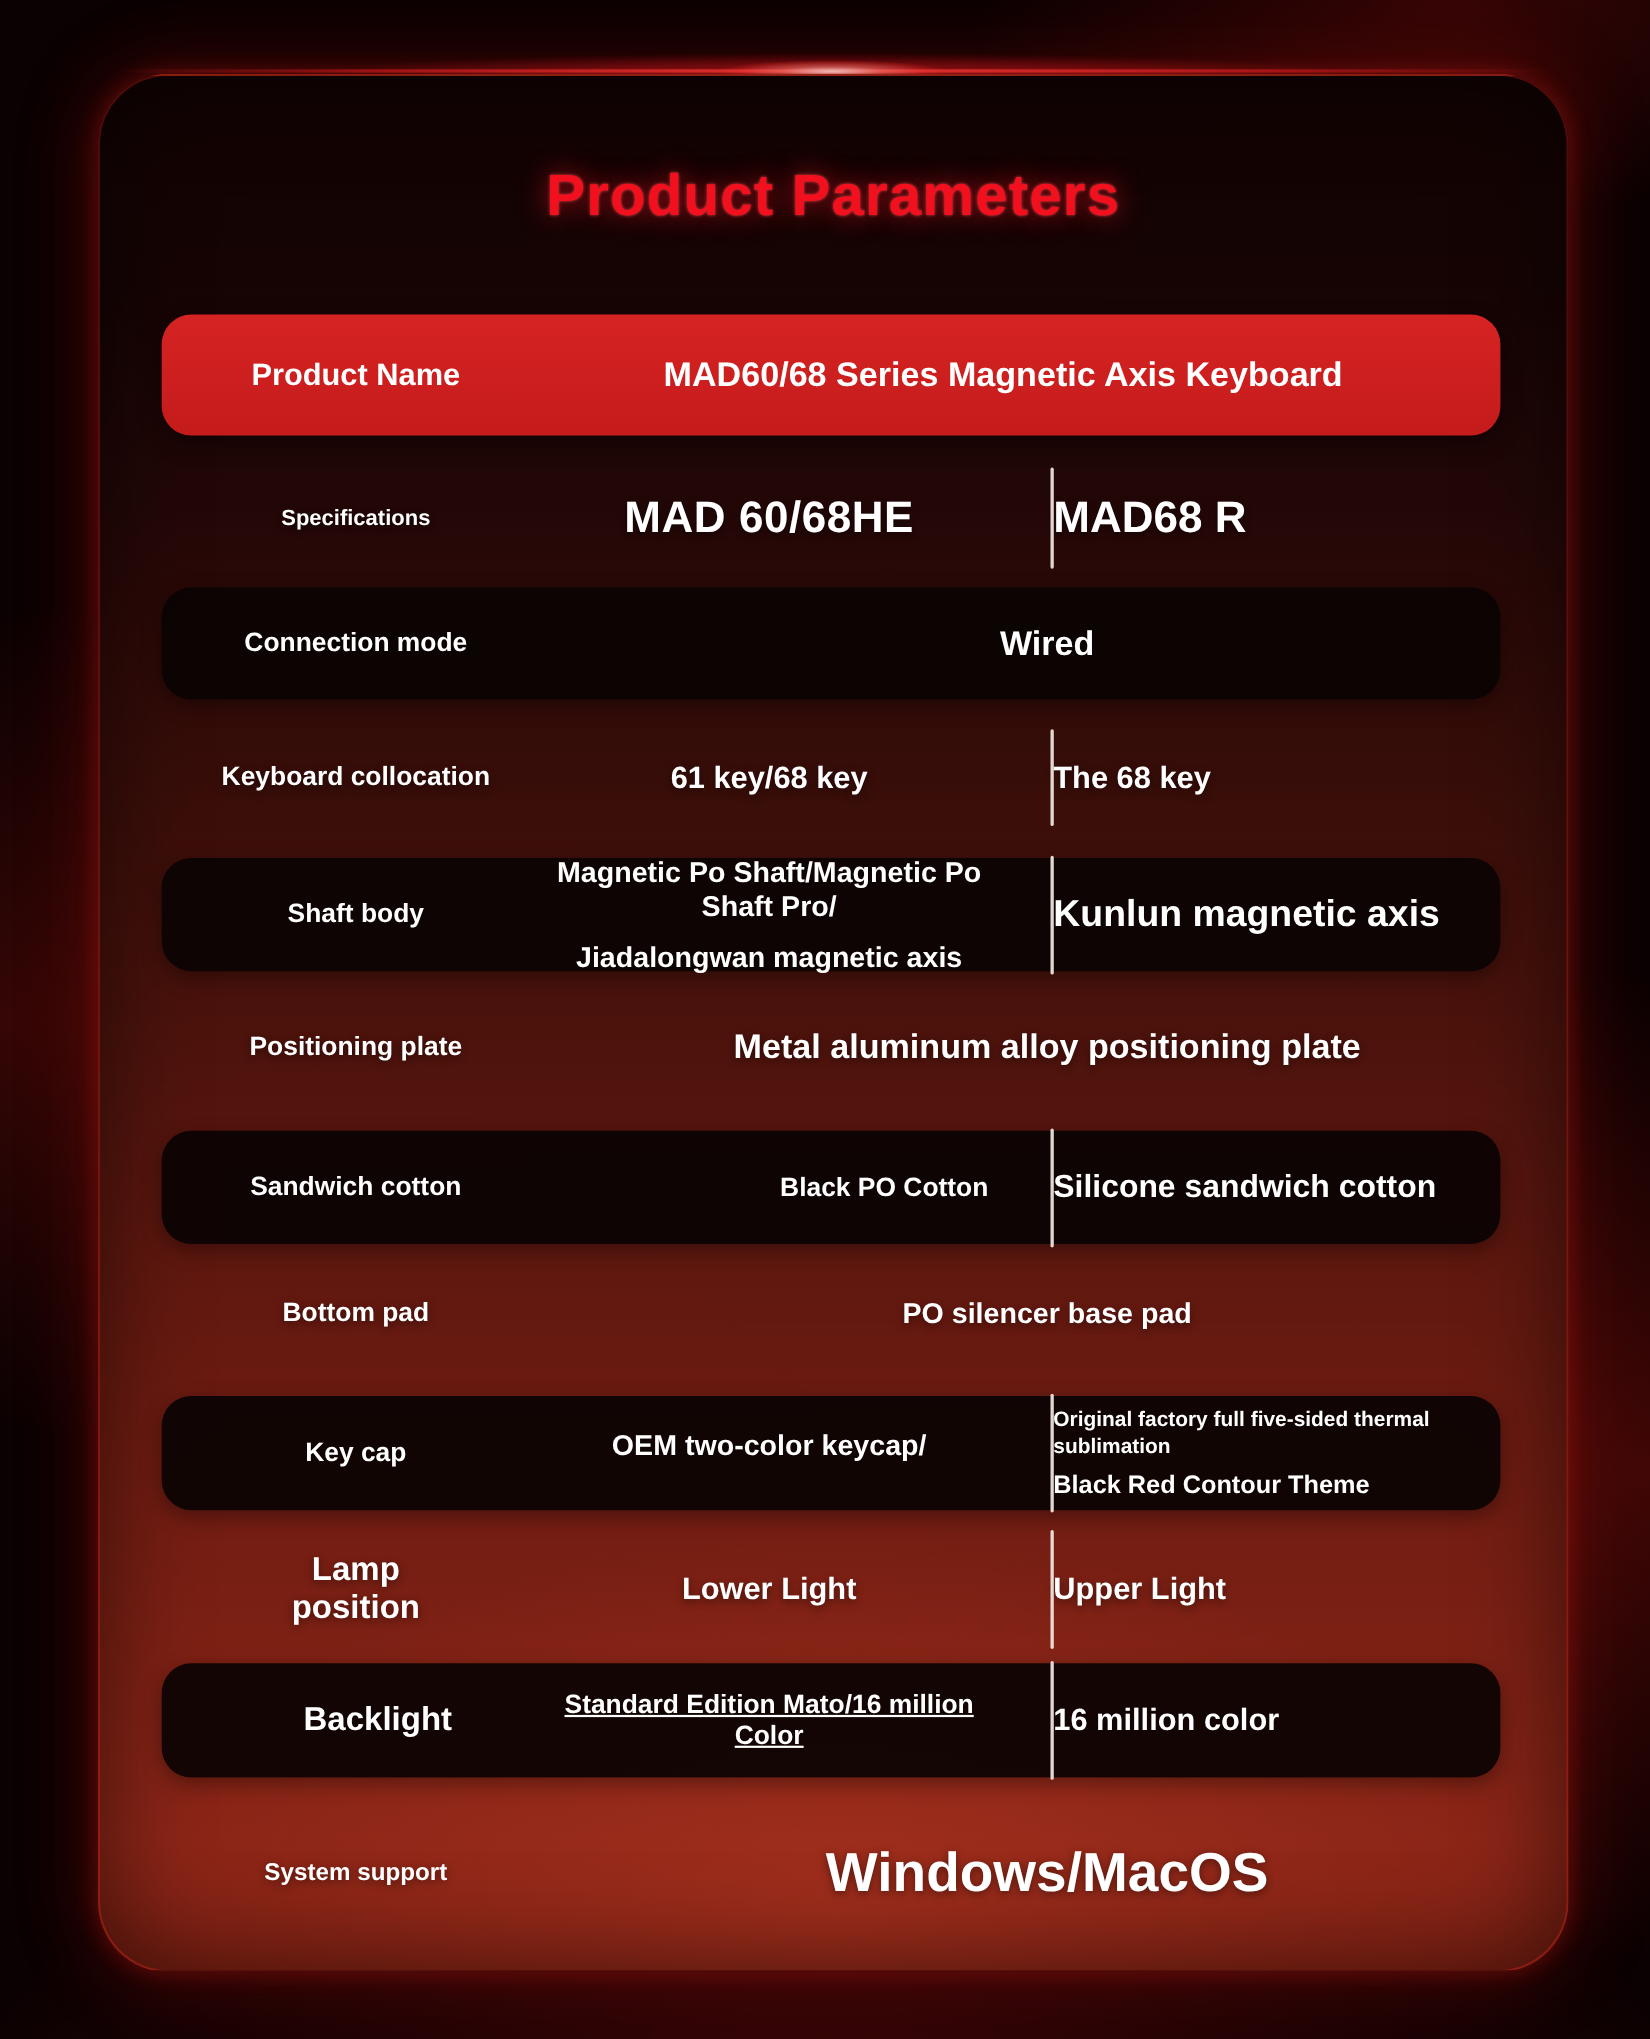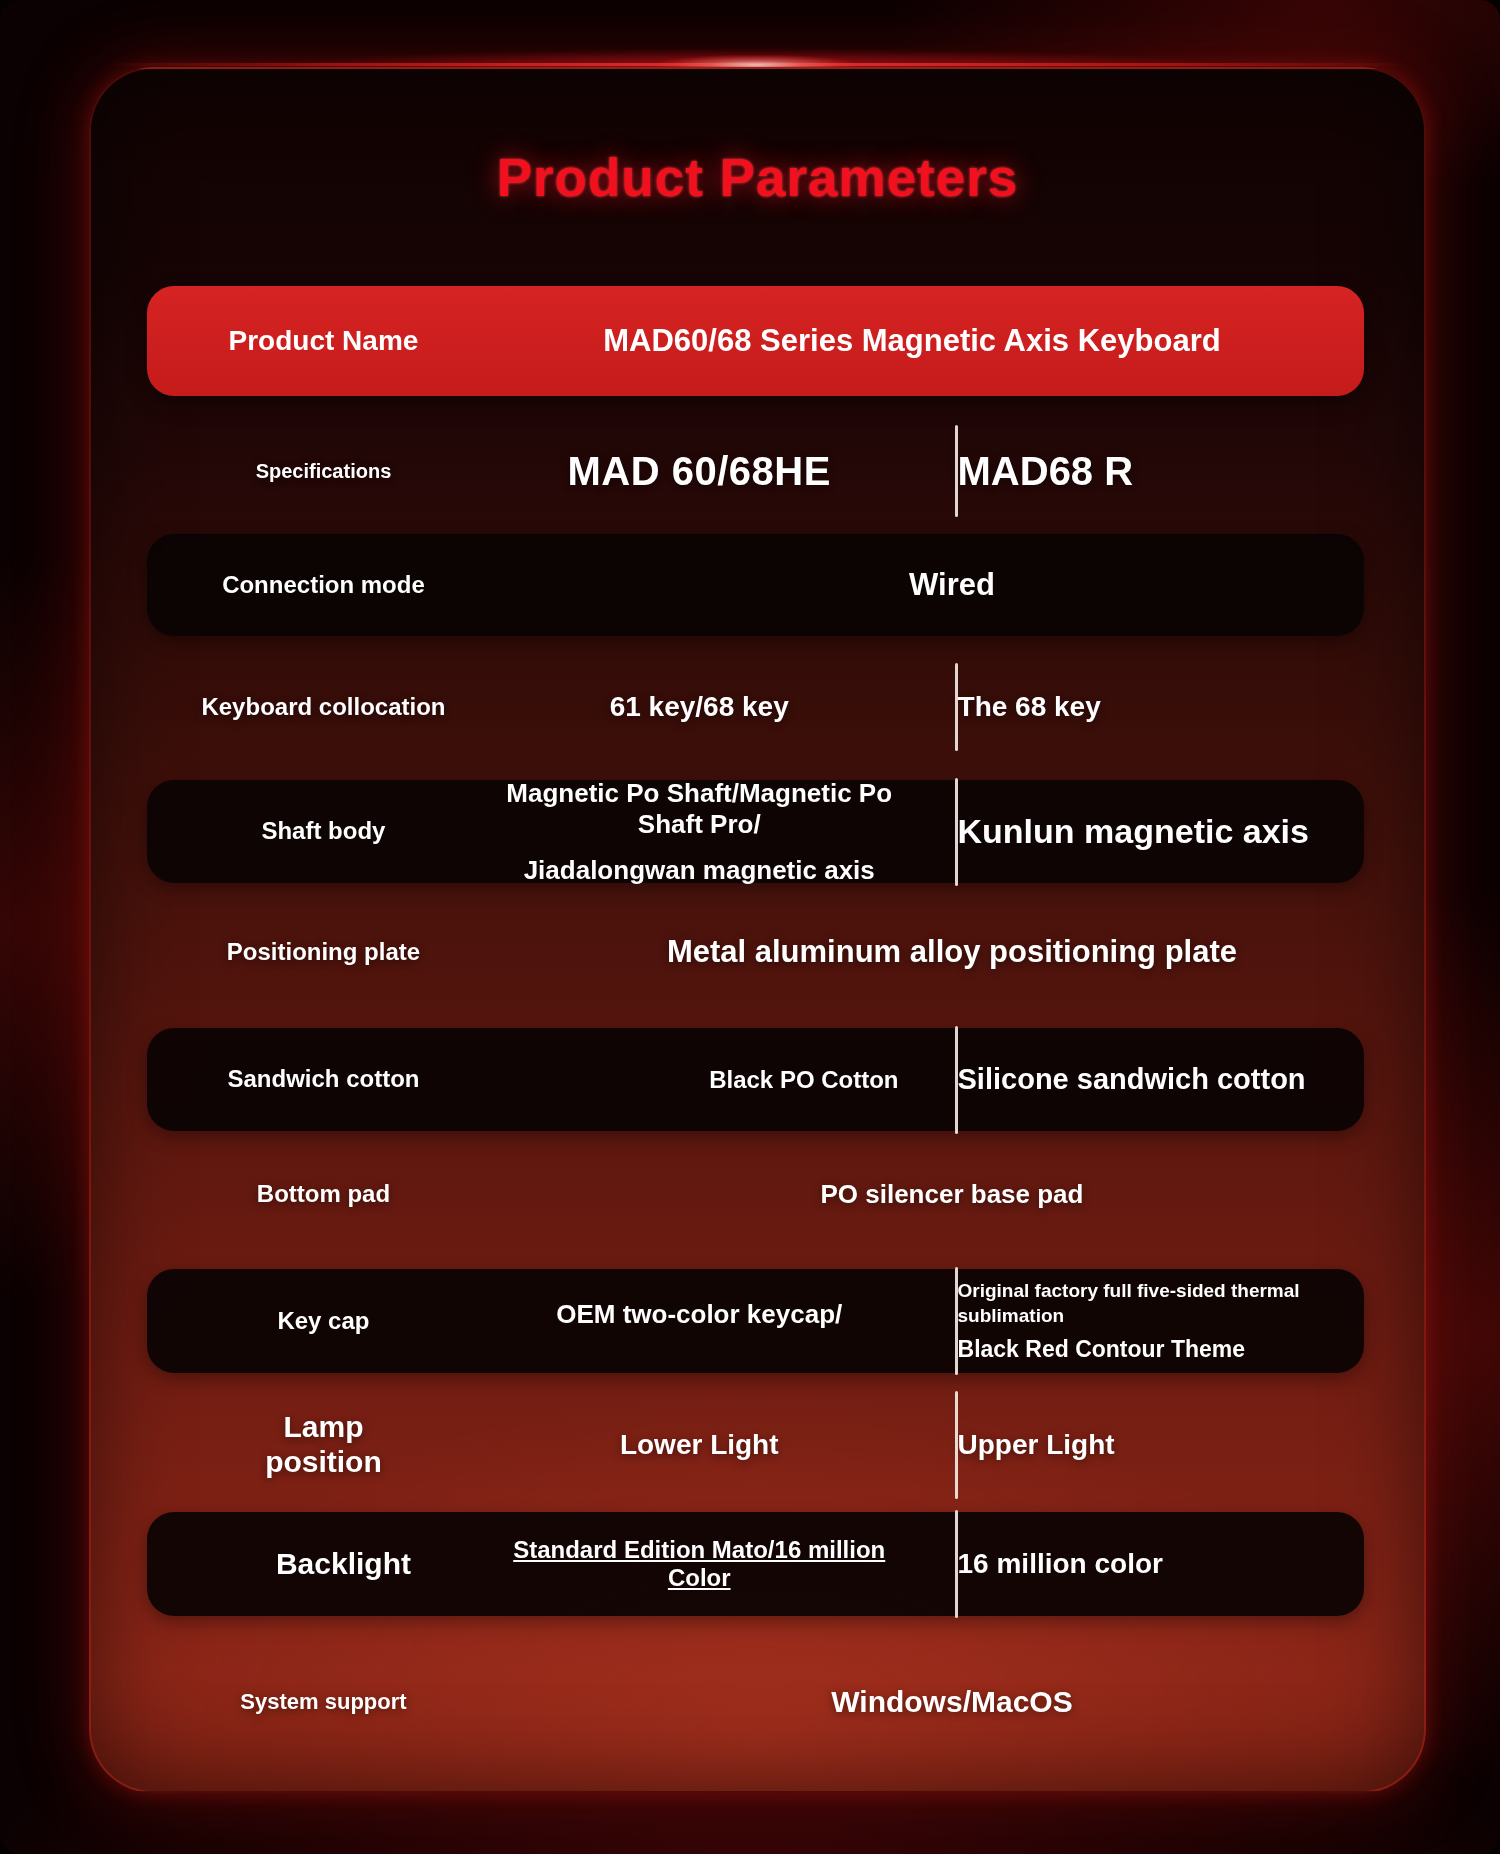--- a/index.html
+++ b/index.html
@@ -5,21 +5,20 @@
   html,body{margin:0;padding:0;background:#050101;}
   .stage{
     position:relative;width:1500px;height:1854px;overflow:hidden;
     font-family:"Liberation Sans",sans-serif;color:#fff;
     background:
       radial-gradient(620px 280px at 88% 0%, rgba(125,12,10,.38), transparent 70%),
       radial-gradient(700px 520px at 0% 50%, rgba(112,14,10,.42), transparent 72%),
       radial-gradient(900px 620px at 100% 72%, rgba(130,16,12,.45), transparent 72%),
       radial-gradient(1100px 340px at 50% 102%, rgba(95,9,11,.55), transparent 72%),
       #0b0102;
-    border-radius: 20px;
   }
   
   .flare{position:absolute;top:44px;left:756px;width:1150px;height:46px;transform:translate(-50%,0);
     background:radial-gradient(50% 50% at 50% 50%, rgba(240,25,40,.55), rgba(210,18,30,.32) 45%, rgba(160,10,18,.16) 68%, transparent 82%);}
   .flare-line{position:absolute;top:63px;left:756px;width:1300px;height:3px;transform:translate(-50%,0);
     background:linear-gradient(90deg, transparent, rgba(235,30,40,.55) 18%, rgba(255,70,70,.85) 50%, rgba(235,30,40,.55) 82%, transparent);}
   .flare-core{position:absolute;top:52px;left:756px;width:260px;height:26px;transform:translate(-50%,0);
     background:radial-gradient(50% 50% at 50% 50%, rgba(255,255,255,.95), rgba(255,150,140,.55) 35%, rgba(255,60,60,.25) 65%, transparent 80%);}
 
   .card{
@@ -87,21 +86,21 @@
   .r8 .cell.left .l1{font-size:26px;margin-bottom:14px;}
   .r8 .cell.left .l2{font-size:22px;}
   .r8 .cell.right .l1{font-size:19px;line-height:1.3;margin-bottom:8px;}
   .r8 .cell.right .l2{font-size:23px;}
   .r9 .cell.label{font-size:30px;padding:0 100px;line-height:1.15;}
   .r9 .cell.left,.r9 .cell.right{font-size:28px;}
   .r10 .cell.label{font-size:30px;padding-left:40px;}
   .r10 .cell.left{font-size:24px;text-decoration:underline;}
   .r10 .cell.right{font-size:28px;}
   .r11 .cell.label{font-size:22px;}
-  .r11 .cell.value-full{font-size:30px;}
+  .r11 .cell.value-full{font-size:50px;}
 
   .row:not(.dark):not(.banner) .cell{text-shadow:0 2px 8px rgba(0,0,0,.45);}
 </style>
 </head>
 <body>
 
 <div class="stage">
   <div class="flare"></div>
   <div class="flare-line"></div>
   <div class="flare-core"></div>

